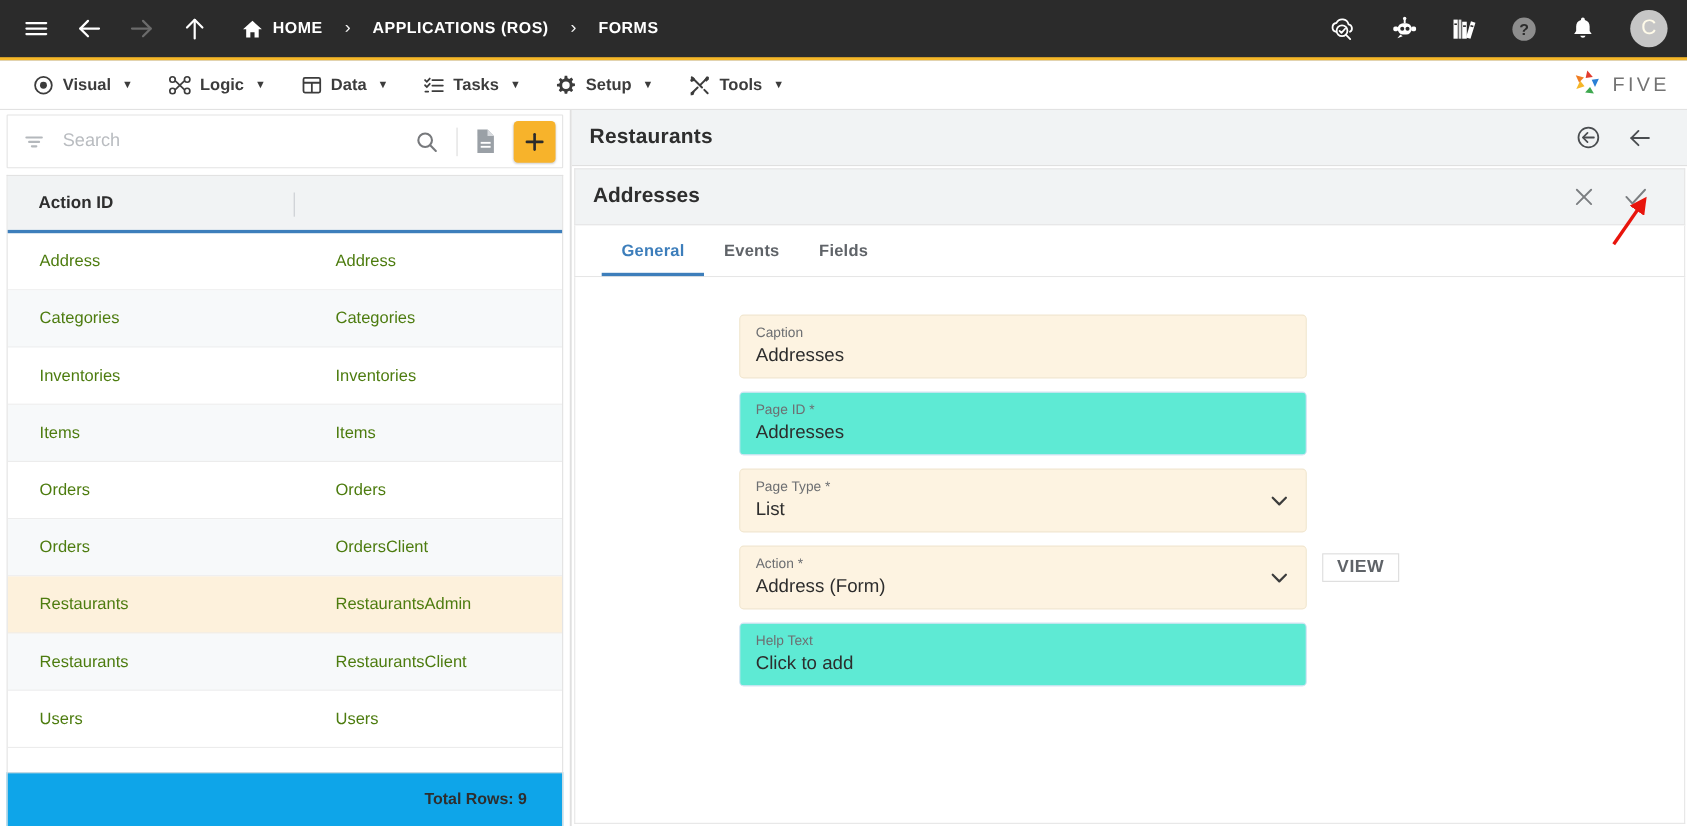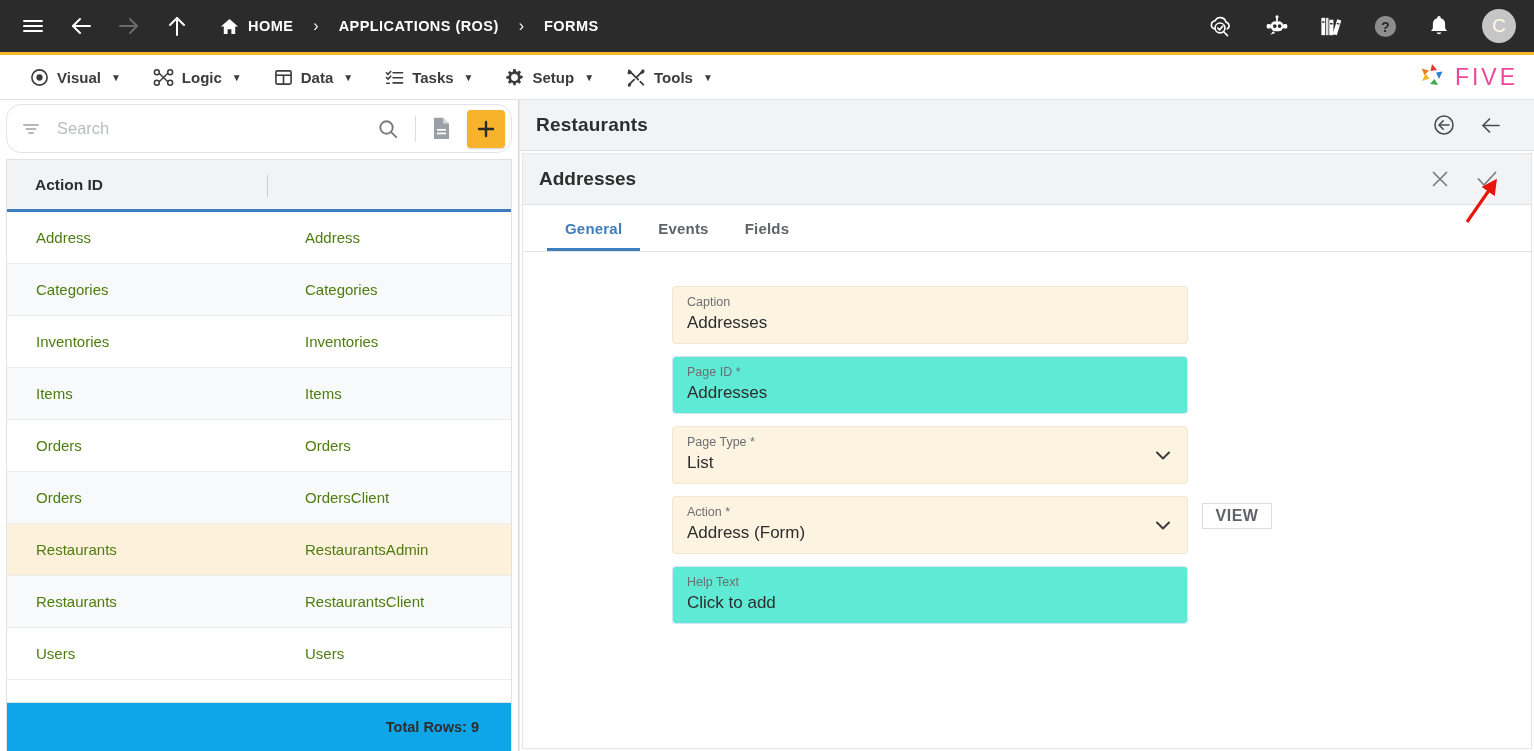--- a/index.html
+++ b/index.html
@@ -75,21 +75,21 @@
     display: flex; align-items: center; gap: 8px;
     padding: 0 16px; height: 45px;
     color: #3c3c3c; font-size: 15px; font-weight: bold;
     cursor: pointer; white-space: nowrap;
   }
   .menu-item .caret { font-size: 10px; margin-left: 2px; }
   .menu-item .mi { color: #3c3c3c; display: flex; }
   .menubar .spacer { flex: 1 1 auto; }
   .logo { display: flex; align-items: center; gap: 8px; padding-right: 16px; }
   .logo-word {
-    font-size: 23px; letter-spacing: 3px; color: #ec4899;
+    font-size: 18px; letter-spacing: 3px; color: #737373;
     font-weight: 400;
   }
 
   
   .body {
     flex: 1 1 auto;
     display: flex;
     min-height: 0;
     background: #ffffff;
   }
@@ -99,21 +99,21 @@
     width: 519px; flex: 0 0 519px;
     display: flex; flex-direction: column;
     border-right: 1px solid #d9d9d9;
     background: #fff;
     min-height: 0;
   }
   .searchbar {
     height: 49px; flex: 0 0 49px;
     margin: 4px 6px 3px 6px;
     border: 1px solid #e4e4e4;
-    border-radius: 15px;
+    border-radius: 1px;
     display: flex; align-items: center;
     padding: 0 6px 0 14px;
     background: #fff;
   }
   .filter-icon { color: #b4b8bc; margin-right: 16px; display: flex; }
   .search-input {
     flex: 1 1 auto; border: 0; outline: none;
     font-family: inherit; font-size: 16.5px; color: #3c3c3c;
     background: transparent;
   }

